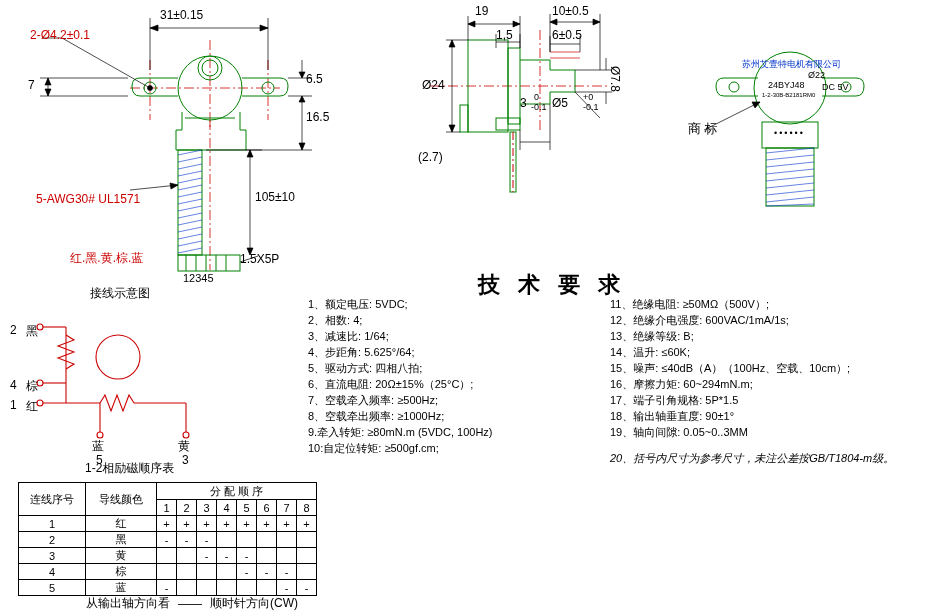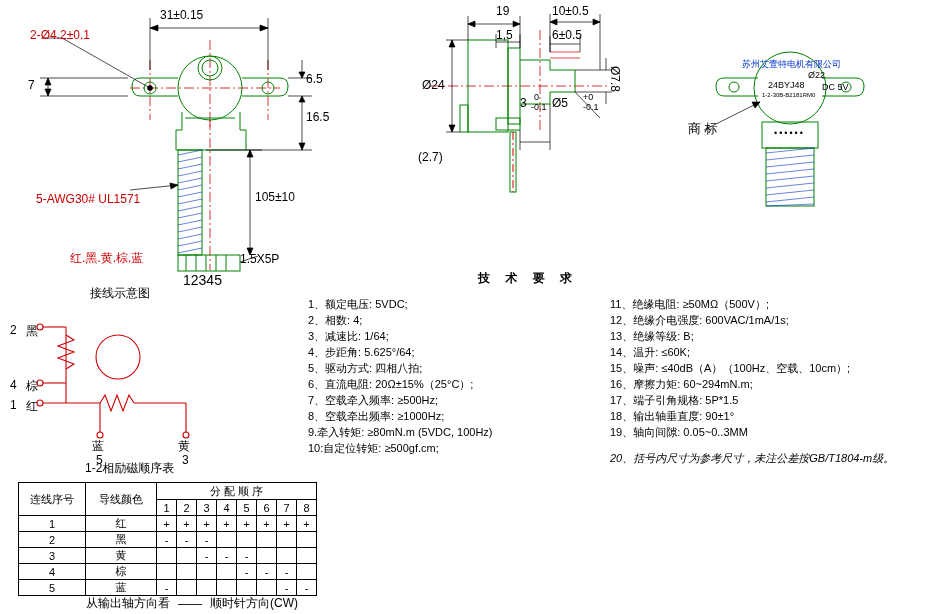--- a/index.html
+++ b/index.html
@@ -1,23 +1,23 @@
 <!DOCTYPE html>
 <html><head>
 <meta charset="utf-8">
 <style>
   html,body{margin:0;padding:0;}
   body{width:930px;height:614px;background:#ffffff;font-family:"Liberation Sans",sans-serif;position:relative;overflow:hidden;}
   .abs{position:absolute;}
   .lbl{font-size:12px;color:#000;white-space:nowrap;}
-  .lbl-s{font-size:14px;color:#000;white-space:nowrap;}
+  .lbl-s{font-size:11px;color:#000;white-space:nowrap;}
   .lbl-xs{font-size:9px;color:#000;white-space:nowrap;}
   .red{color:#cc0000;}
   .blue{color:#0033cc;}
-  .title-tech{font-size:12px;letter-spacing:6px;font-weight:bold;color:#000;}
+  .title-tech{font-size:22px;letter-spacing:6px;font-weight:bold;color:#000;}
   .spec{font-size:11px;line-height:16px;color:#000;white-space:nowrap;}
   svg{display:block;}
   table.wiring{border-collapse:collapse;font-size:11px;}
   table.wiring td,table.wiring th{border:1px solid #000;text-align:center;font-weight:normal;padding:0;height:15px;}
   .w-col1{width:66px;}
   .w-col2{width:70px;}
   .w-cell{width:19px;}
   .hdr{height:17px;}
 </style>
 </head>
@@ -199,21 +199,21 @@
       <line x1="175" y1="92" x2="212" y2="92"></line>
       <line x1="206" y1="58" x2="206" y2="70"></line>
       <line x1="206" y1="92" x2="206" y2="104"></line>
 
       <line x1="120" y1="130" x2="120" y2="150"></line>
       <line x1="150" y1="104" x2="150" y2="150"></line>
       <line x1="120" y1="142" x2="150" y2="142"></line>
       <line x1="175" y1="92" x2="200" y2="118"></line>
     </g>
   </svg>
-  <div class="abs lbl" style="left:96px;top:4px;text-align:right;" data-name="dim-19">19</div>
+  <div class="abs lbl" style="left:75px;top:4px;text-align:right;" data-name="dim-19">19</div>
   <div class="abs lbl" style="left:96px;top:28px;" data-name="dim-1-5">1,5</div>
   <div class="abs lbl" style="left:152px;top:4px;" data-name="dim-10">10±0.5</div>
   <div class="abs lbl" style="left:152px;top:28px;" data-name="dim-6">6±0.5</div>
   <div class="abs lbl" style="left:22px;top:78px;" data-name="dim-phi24">Ø24</div>
   <div class="abs lbl" style="left:208px;top:66px;writing-mode:vertical-rl;" data-name="dim-phi7-8">Ø7.8</div>
   <div class="abs lbl" style="left:120px;top:96px;" data-name="dim-3">3</div>
   <div class="abs lbl-xs" style="left:134px;top:92px;" data-name="dim-3-tol-up">0</div>
   <div class="abs lbl-xs" style="left:131px;top:102px;" data-name="dim-3-tol-dn">-0.1</div>
   <div class="abs lbl" style="left:152px;top:96px;" data-name="dim-phi5">Ø5</div>
   <div class="abs lbl-xs" style="left:183px;top:92px;" data-name="dim-phi5-tol-up">+0</div>

